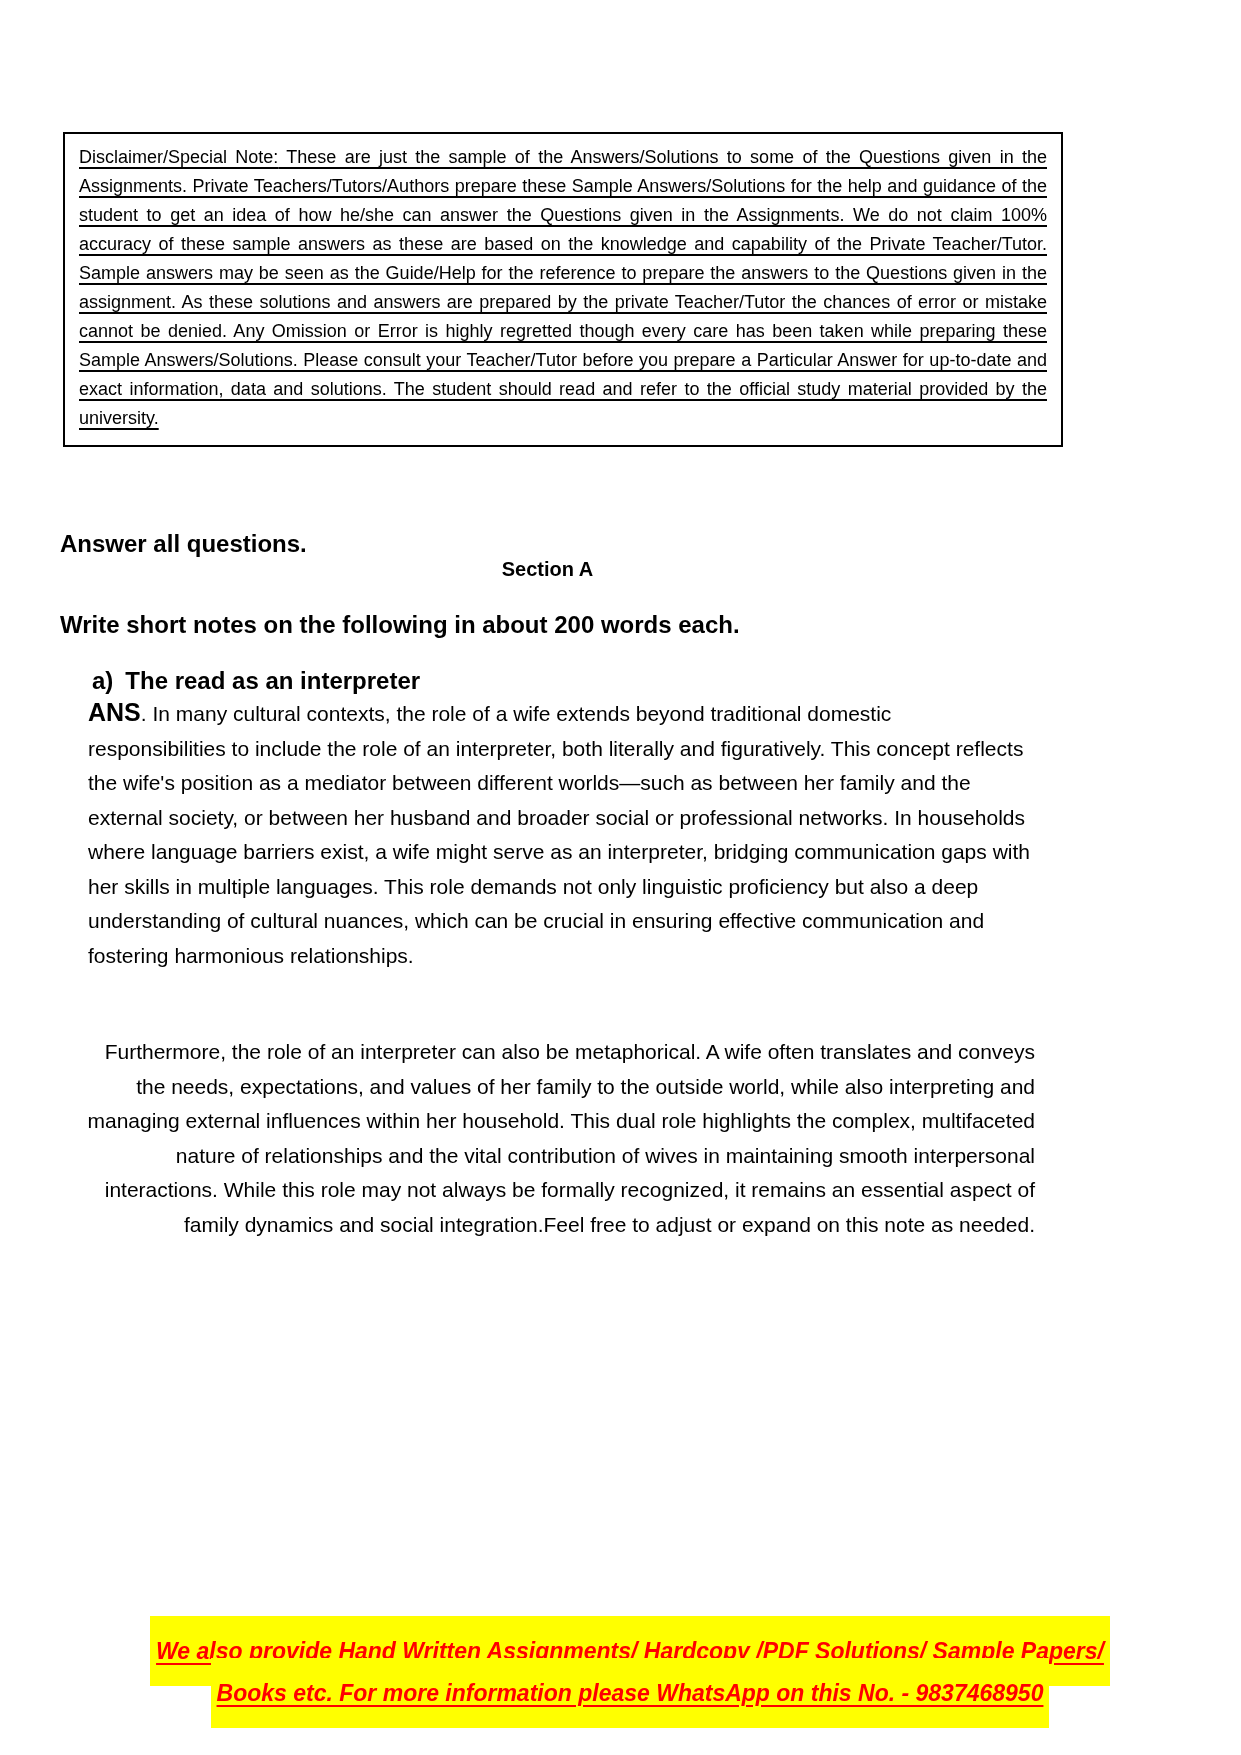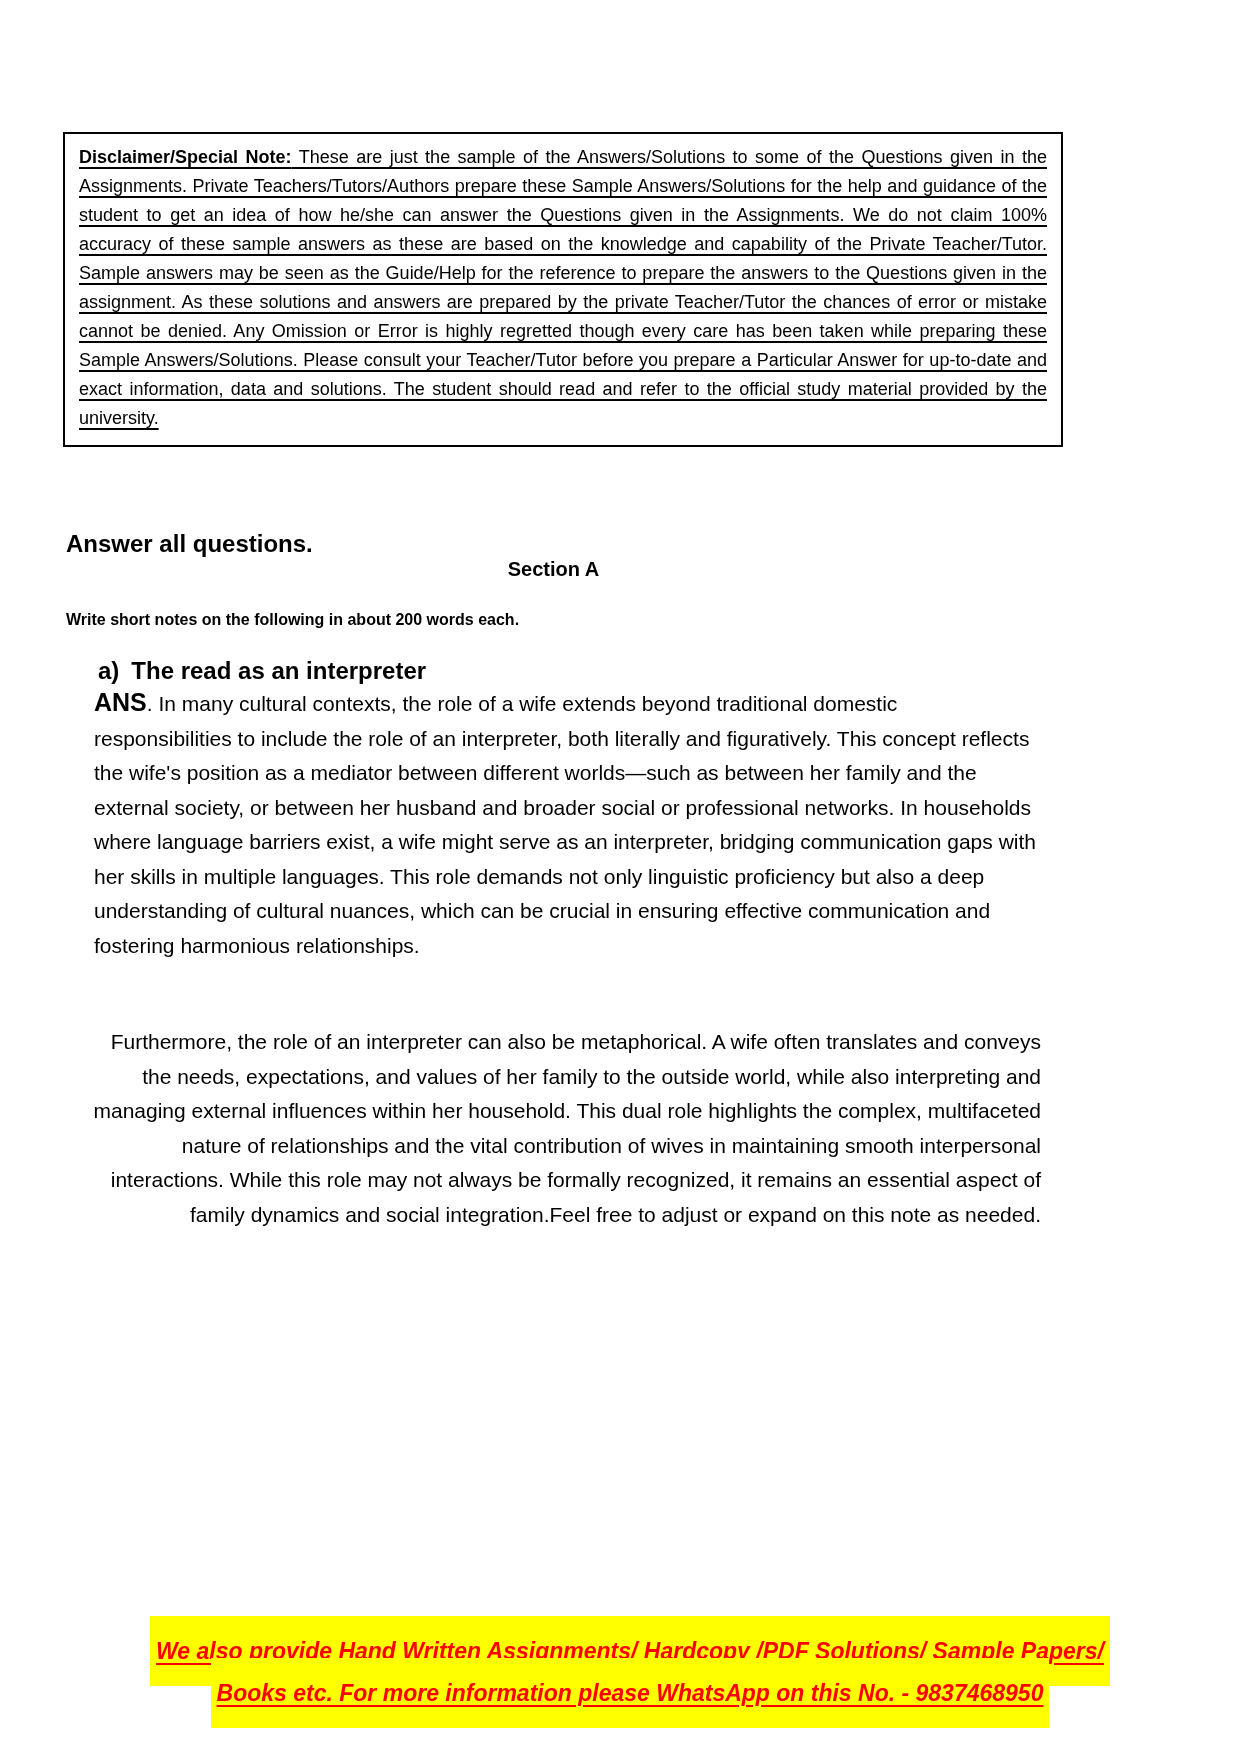--- a/index.html
+++ b/index.html
@@ -25,42 +25,42 @@
     background: #ffffff;
   }
   .disclaimer-box p {
     font-size: 18px;
     line-height: 29px;
     text-align: justify;
     text-decoration: underline;
     text-underline-offset: 4px;
     text-decoration-thickness: 1.5px;
   }
-  .disclaimer-label { font-weight: bold; }
+  .disclaimer-label { font-weight: normal; }
 
   
   .content {
     position: absolute;
-    left: 66px;
+    left: 60px;
     top: 470px;
     width: 975px;
   }
   .h-instruction {
     margin-top: 60px;
     font-size: 24px;
     font-weight: bold;
   }
   .h-section {
     font-size: 20px;
     font-weight: bold;
     text-align: center;
   }
   .h-prompt {
     margin-top: 30px;
-    font-size: 16px;
+    font-size: 24px;
     font-weight: bold;
   }
   .question-item {
     margin-top: 28px;
     padding-left: 32px;
     font-size: 24px;
     font-weight: bold;
     display: flex;
     gap: 12px;
   }

